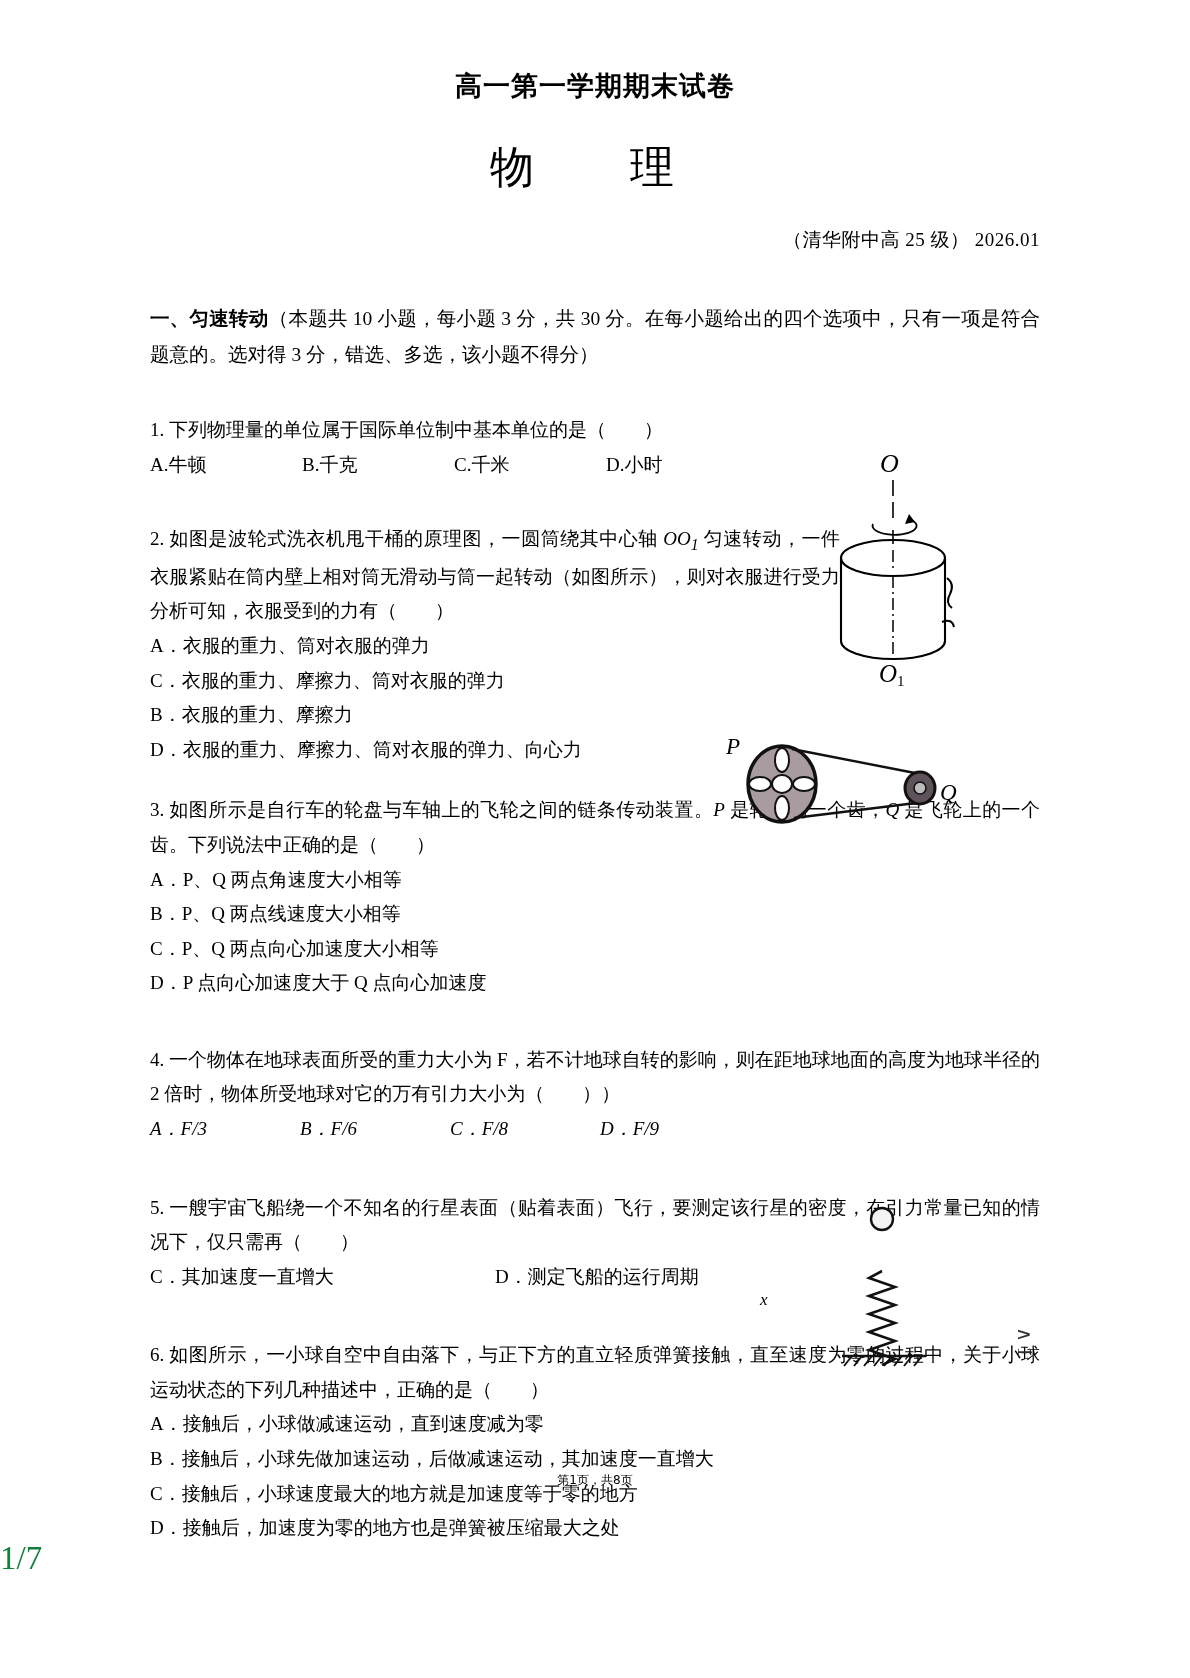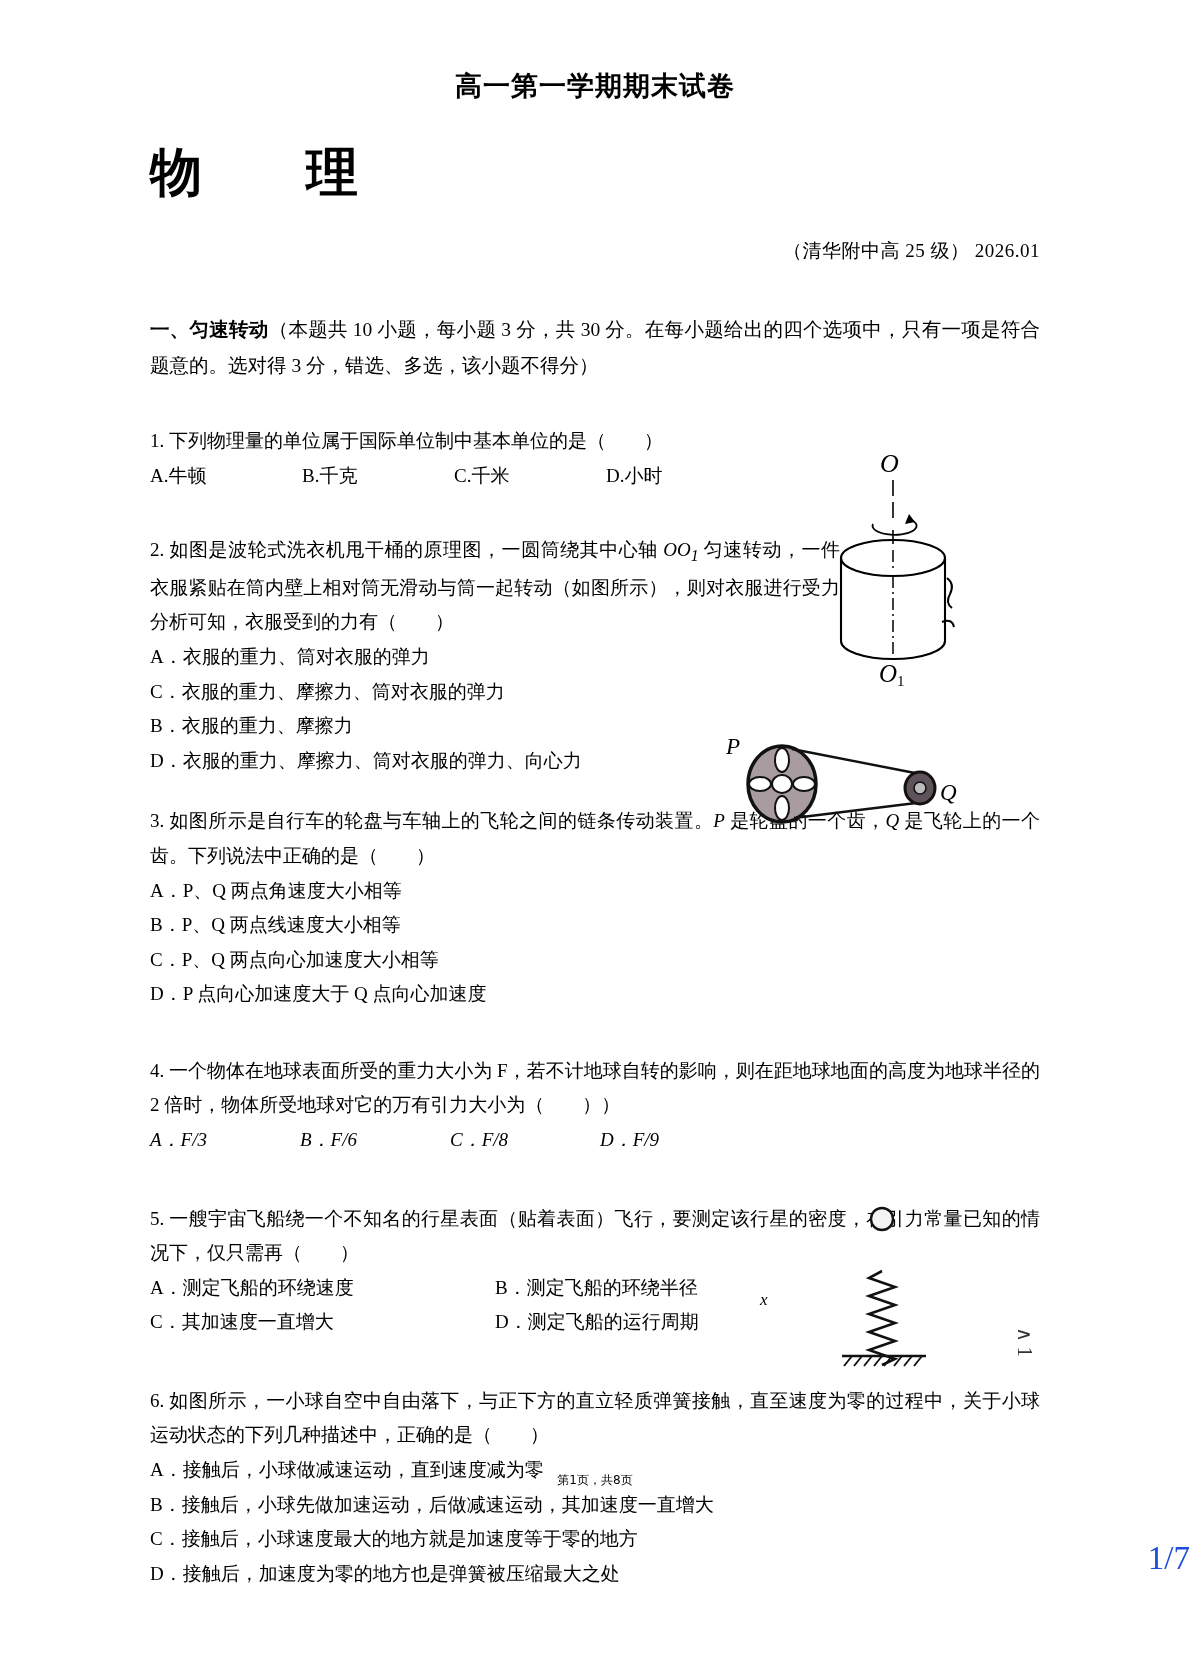--- a/index.html
+++ b/index.html
@@ -20,23 +20,23 @@
   }
   .doc-title{
     text-align:center;
     font-size:27px;
     font-weight:bold;
     letter-spacing:1px;
     margin:22px 0 0 0;
     font-family:"DejaVu Sans","Liberation Sans",sans-serif;
   }
   .subject{
-    text-align:left;
-    font-size:52px;
-    font-weight:bold;
+    text-align:center;
+    font-size:44px;
+    font-weight:normal;
     letter-spacing:26px;
     margin:34px 0 0 0;
     font-family:"DejaVu Sans","Liberation Sans",sans-serif;
   }
   .meta{
     text-align:right;
     font-size:19px;
     margin:30px 0 8px 0;
     letter-spacing:0.5px;
   }
@@ -67,23 +67,23 @@
     top:1472px;
     text-align:center;
     font-size:12px;
     font-family:"DejaVu Sans","Liberation Sans",sans-serif;
     font-weight:normal;
   }
   .pageno{
     position:absolute;
     left:0;right:0;
     top:1540px;
-    text-align:right;
+    text-align:left;
     font-size:33px;
-    color:#1d4ed8;
+    color:#15803d;
   }
   .fig{position:absolute;}
   .fig-cyl{left:795px;top:446px;width:200px;height:240px;}
   .fig-chain{left:720px;top:732px;width:260px;height:100px;}
   .fig-spring{left:830px;top:1205px;width:180px;height:180px;}
   .mark-x{position:absolute;left:760px;top:1290px;font-size:17px;font-style:italic;}
   .mark-lam{position:absolute;left:1010px;top:1330px;font-size:20px;color:#333;transform:rotate(90deg);}
 </style>
 </head>
 <body>
@@ -144,24 +144,20 @@
       <span class="op i" style="width:150px">C．F/8</span>
       <span class="op i">D．F/9</span>
     </div>
   </div>
 
   <div class="q" style="margin-top:44px;">
     <p class="stem">
       <span>5.</span>
       <span>一艘宇宙飞船绕一个不知名的行星表面（贴着表面）飞行，要测定该行星的密度，在引力常量已知的情况下，仅只需再（　　）</span>
     </p>
-    <div class="twocol">
-      <span class="c1">A．测定飞船的环绕速度</span>
-      <span>B．测定飞船的环绕半径</span>
-    </div>
     <div class="twocol">
       <span class="c1">C．其加速度一直增大</span>
       <span>D．测定飞船的运行周期</span>
     </div>
   </div>
 
   <div class="q" style="margin-top:44px;">
     <p class="stem">
       <span>6.</span>
       <span>如图所示，一小球自空中自由落下，与正下方的直立轻质弹簧接触，直至速度为零的过程中，关于小球运动状态的下列几种描述中，正确的是（　　）</span>

